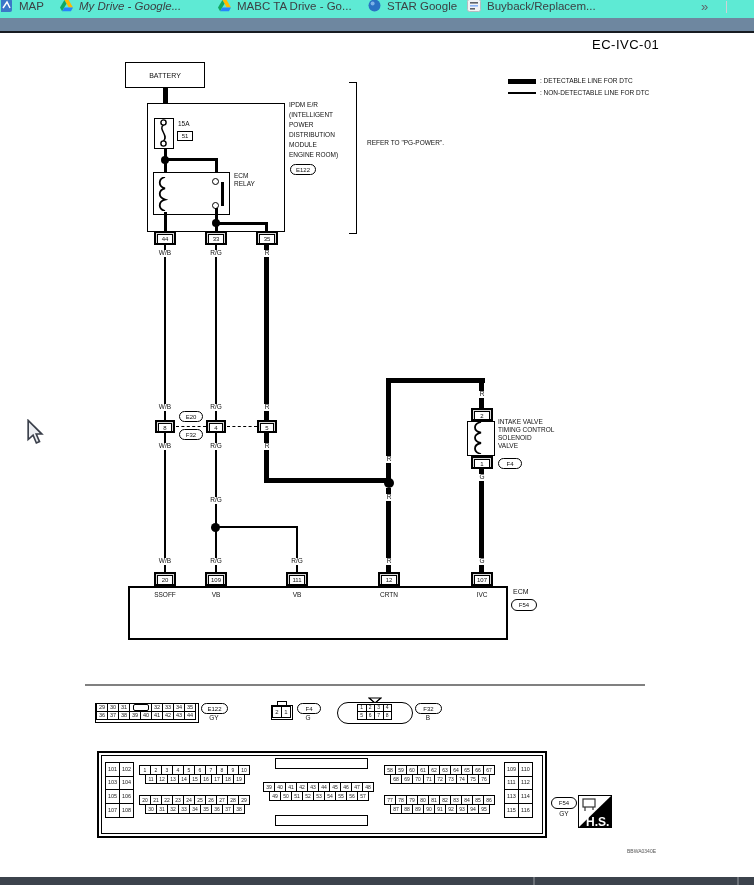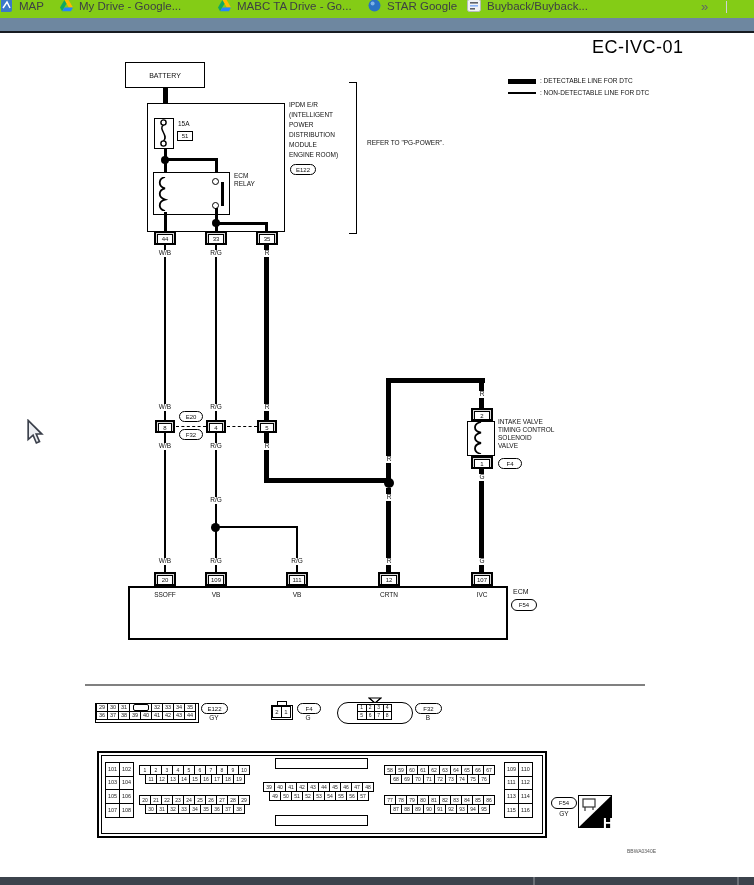--- a/index.html
+++ b/index.html
@@ -1,30 +1,30 @@
 <!DOCTYPE html>
 <html><head>
 <meta charset="utf-8">
 <style>
   html,body{margin:0;padding:0;background:#fff;}
   #screen{position:relative;width:754px;height:885px;background:#fff;overflow:hidden;
           font-family:"Liberation Sans",sans-serif;color:#111;}
   .abs{position:absolute;}
   
-  #bookmarks{position:absolute;left:0;top:0;width:754px;height:18px;background:#84cc16;}
+  #bookmarks{position:absolute;left:0;top:0;width:754px;height:18px;background:#5eead4;}
   .bm{position:absolute;top:0;height:14px;display:flex;align-items:center;gap:6px;cursor:pointer;}
   .bm .bl{font-size:11.5px;color:#3c4043;white-space:nowrap;line-height:1;}
   .chev{position:absolute;font-size:13px;color:#5f6368;line-height:1;}
   .bmsep{position:absolute;width:1px;background:#cfd2d6;}
   #bluebar{position:absolute;left:0;top:18px;width:754px;height:13px;background:#6e87a0;}
   #bluebar-edge{position:absolute;left:0;top:31px;width:754px;height:2px;background:#171b21;}
   #taskbar{position:absolute;left:0;top:877px;width:754px;height:8px;background:#3c434c;}
   .tbtick{position:absolute;top:877px;width:2px;height:8px;background:#6a7077;}
   
-  .ttl{position:absolute;font-size:18px;font-weight:500;letter-spacing:.5px;color:#000;}
+  .ttl{position:absolute;font-size:13px;font-weight:500;letter-spacing:.5px;color:#000;}
   .box{position:absolute;border:1.5px solid #000;background:#fff;box-sizing:border-box;}
   .box2{position:absolute;border:2px solid #000;background:#fff;box-sizing:border-box;}
   .wvt{position:absolute;width:2px;background:#000;}
   .wvk{position:absolute;width:5px;background:#000;}
   .wht{position:absolute;height:2px;background:#000;}
   .whk{position:absolute;height:5px;background:#000;}
   .w3v{position:absolute;width:3px;background:#000;}
   .w3h{position:absolute;height:3px;background:#000;}
   .lbl{position:absolute;font-size:6.5px;line-height:1;background:#fff;padding:0 1px;
        transform:translateX(-50%);white-space:nowrap;}
@@ -57,21 +57,21 @@
 <div id="screen">
 
   <div id="bookmarks">
     <div class="bm" style="left:1px;">
       <span><svg width="12" height="13">
             <rect x="-3" y="0" width="14" height="13" rx="2" fill="#3b78c8"></rect>
             <path d="M2,9 L6,3 L9,9" stroke="#fff" fill="none" stroke-width="1.5"></path>
           </svg></span>
       <span class="bl">MAP</span>
     </div>
-    <div class="bm" style="left:60px;">
+    <div class="bm" style="left:60px;font-style:italic;">
       <span><svg width="13" height="12" viewBox="0 0 13 12">
             <polygon points="4.4,0 8.6,0 13,7.6 8.8,7.6" fill="#ffba00"></polygon>
             <polygon points="4.4,0 0,7.6 2.1,11.3 6.5,3.7" fill="#11a861"></polygon>
             <polygon points="2.1,11.3 10.9,11.3 13,7.6 4.3,7.6" fill="#2684fc"></polygon>
           </svg></span>
       <span class="bl">My Drive - Google...</span>
     </div>
     <div class="bm" style="left:218px;">
       <span><svg width="13" height="12" viewBox="0 0 13 12">
             <polygon points="4.4,0 8.6,0 13,7.6 8.8,7.6" fill="#ffba00"></polygon>
@@ -87,21 +87,21 @@
           </svg></span>
       <span class="bl">STAR Google</span>
     </div>
     <div class="bm" style="left:467px;">
       <span><svg width="14" height="13">
             <rect x="0.5" y="0.5" width="13" height="12" rx="2" fill="#f1f3f4" stroke="#b6babf"></rect>
             <rect x="3" y="3" width="8" height="1.6" fill="#5f6368"></rect>
             <rect x="3" y="6" width="8" height="1.6" fill="#8ab4f8"></rect>
             <rect x="3" y="9" width="5" height="1.6" fill="#5f6368"></rect>
           </svg></span>
-      <span class="bl">Buyback/Buyback...</span>
+      <span class="bl">Buyback/Replacem...</span>
     </div>
     <div class="chev" style="left:701px;top:0;">»</div>
     <div class="bmsep" style="left:726px;top:1px;height:12px;"></div>
   </div>
   <div id="bluebar"></div>
   <div id="bluebar-edge"></div>
 
   <div class="ttl" style="left:592px;top:37px;">EC-IVC-01</div>
   <div class="legrow" style="left:508px;top:78px;">
     <span class="sw" style="width:28px;height:5px;"></span>
@@ -465,21 +465,21 @@
   <div class="txt ctr" style="left:564px;top:811px;">GY</div>
 
   <svg class="abs" style="left:578px;top:795px;" width="34" height="33" viewBox="0 0 34 33">
     <rect x="0.5" y="0.5" width="33" height="32" fill="#fff" stroke="#000"></rect>
     <polygon points="33.5,0.5 33.5,32.5 0.5,32.5" fill="#000"></polygon>
     <g fill="none" stroke="#333" stroke-width="1.2">
       <rect x="5" y="4" width="12" height="8"></rect>
       <path d="M7,12 L7,16 M15,12 L15,15"></path>
     </g>
   </svg>
-  <div class="abs" style="left:603px;top:816px;color:#fff;font-size:14px;font-weight:bold;line-height:1;">H.S.</div>
+  <div class="abs" style="left:586px;top:816px;color:#fff;font-size:12px;font-weight:bold;line-height:1;">H.S.</div>
 
   <div class="code" style="left:627px;top:849px;">BBWA0340E</div>
 
   <svg class="abs" style="left:26px;top:419px;" width="18" height="26" viewBox="0 0 12 19">
     <path d="M1,1 L1,15 L4.6,11.8 L7,17.5 L9.3,16.5 L6.9,11 L11,11 Z" fill="#eceef2" stroke="#3a3f4a" stroke-width="1.2"></path>
   </svg>
 
   <div id="taskbar"></div>
   <div class="tbtick" style="left:533px;"></div>
   <div class="tbtick" style="left:737px;"></div>

